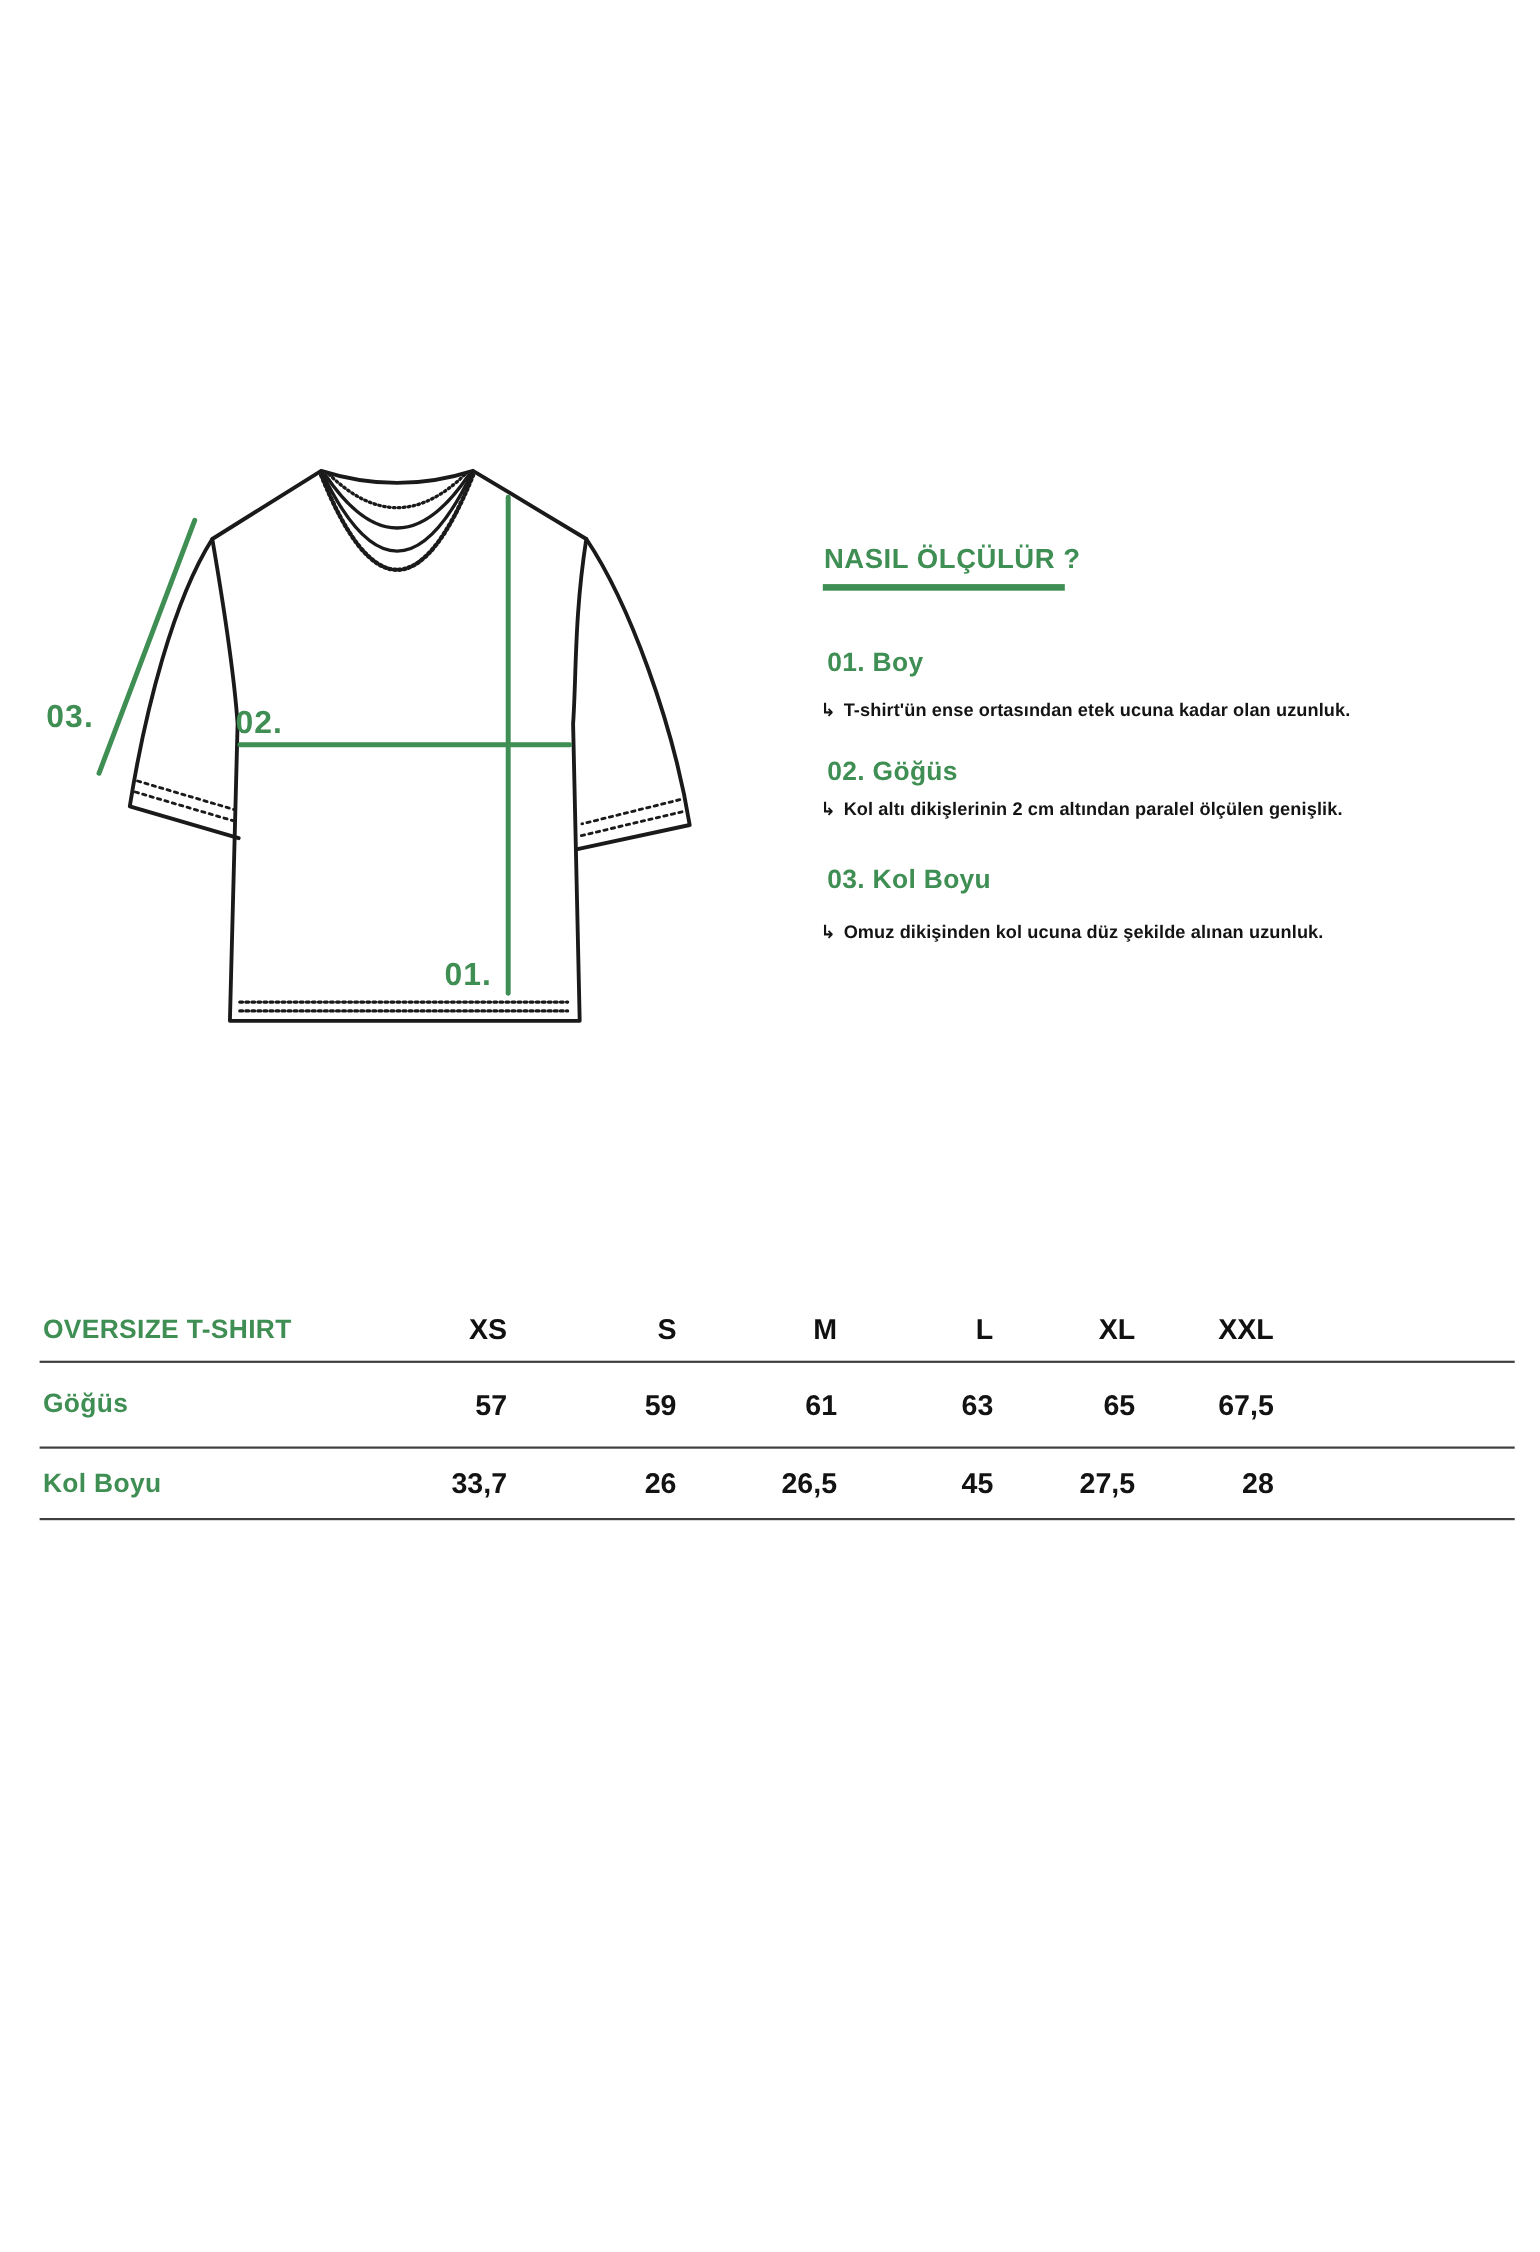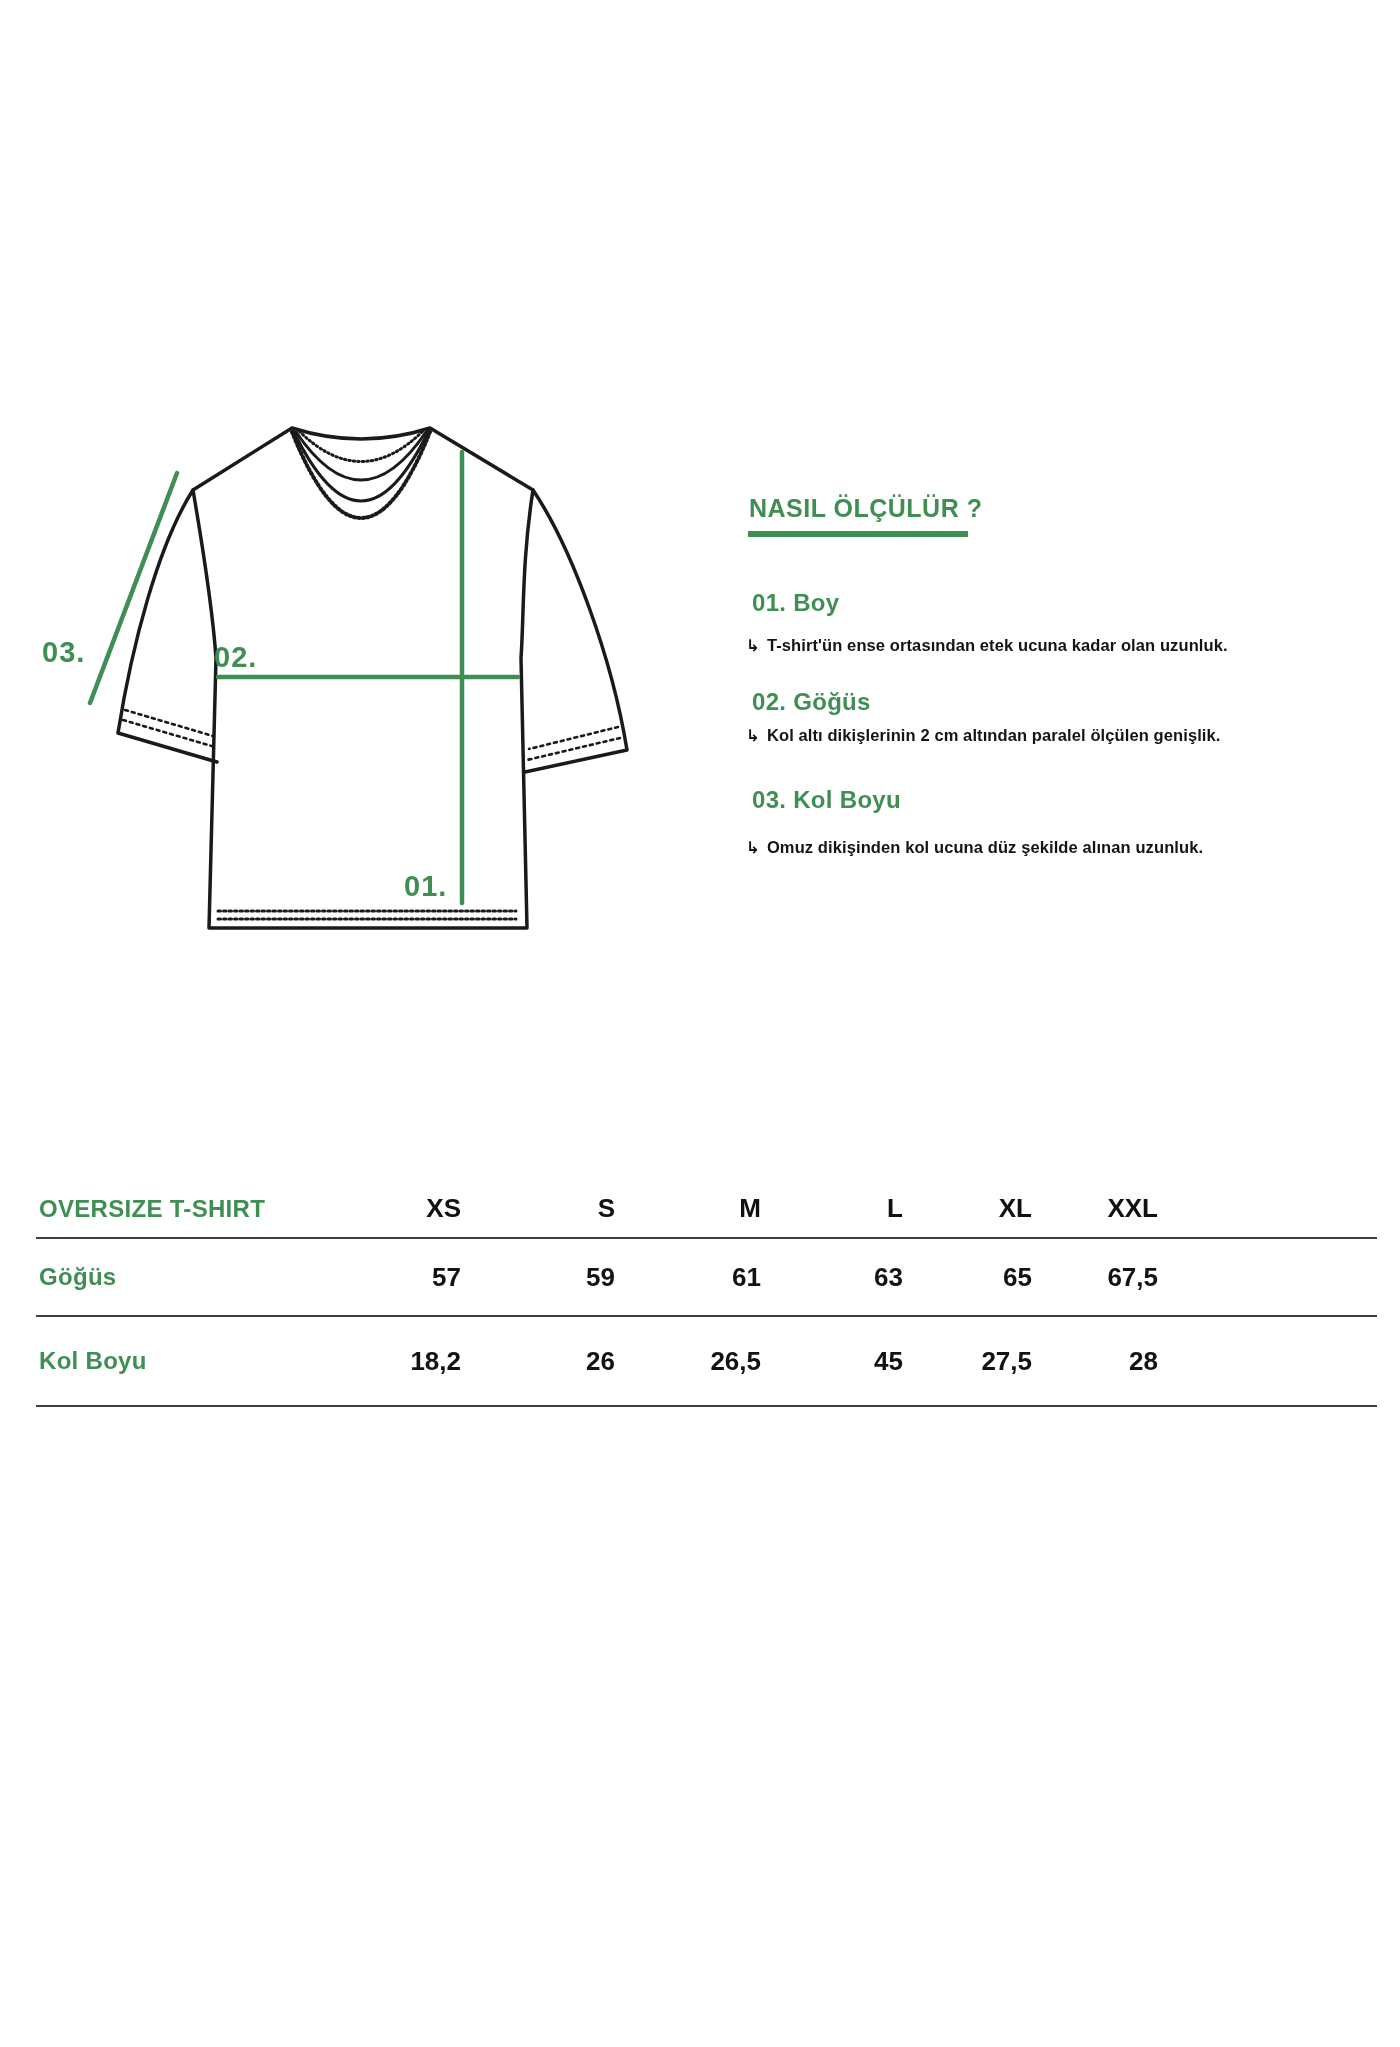--- a/index.html
+++ b/index.html
@@ -84,21 +84,21 @@
   }
   .trow {
     display: grid;
     grid-template-columns: 258px 167px 154px 146px 142px 129px 126px;
     align-items: center;
     border-bottom: 2px solid #3f3f3f;
   }
   .trow.thead  { height: 59px; }
   .trow.tbody1 { height: 89px; }
   .trow.tbody2 { height: 78px; }
-  .trow.tbody3 { height: 90px; }
+  .trow.tbody3 { height: 65px; }
   .cell { text-align: right; }
   .cell.rowlabel {
     text-align: left;
     padding-left: 3px;
     color: #3f8e53;
     font-size: 24px;
     font-weight: bold;
     letter-spacing: 0.3px;
   }
   .cell.sizehead {
@@ -186,21 +186,21 @@
       <div class="cell num">57</div>
       <div class="cell num">59</div>
       <div class="cell num">61</div>
       <div class="cell num">63</div>
       <div class="cell num">65</div>
       <div class="cell num">67,5</div>
     </div>
 
     <div class="trow tbody3">
       <div class="cell rowlabel">Kol Boyu</div>
-      <div class="cell num">18,2</div>
+      <div class="cell num">33,7</div>
       <div class="cell num">26</div>
       <div class="cell num">26,5</div>
       <div class="cell num">45</div>
       <div class="cell num">27,5</div>
       <div class="cell num">28</div>
     </div>
   </div>
 
 </div>
 

